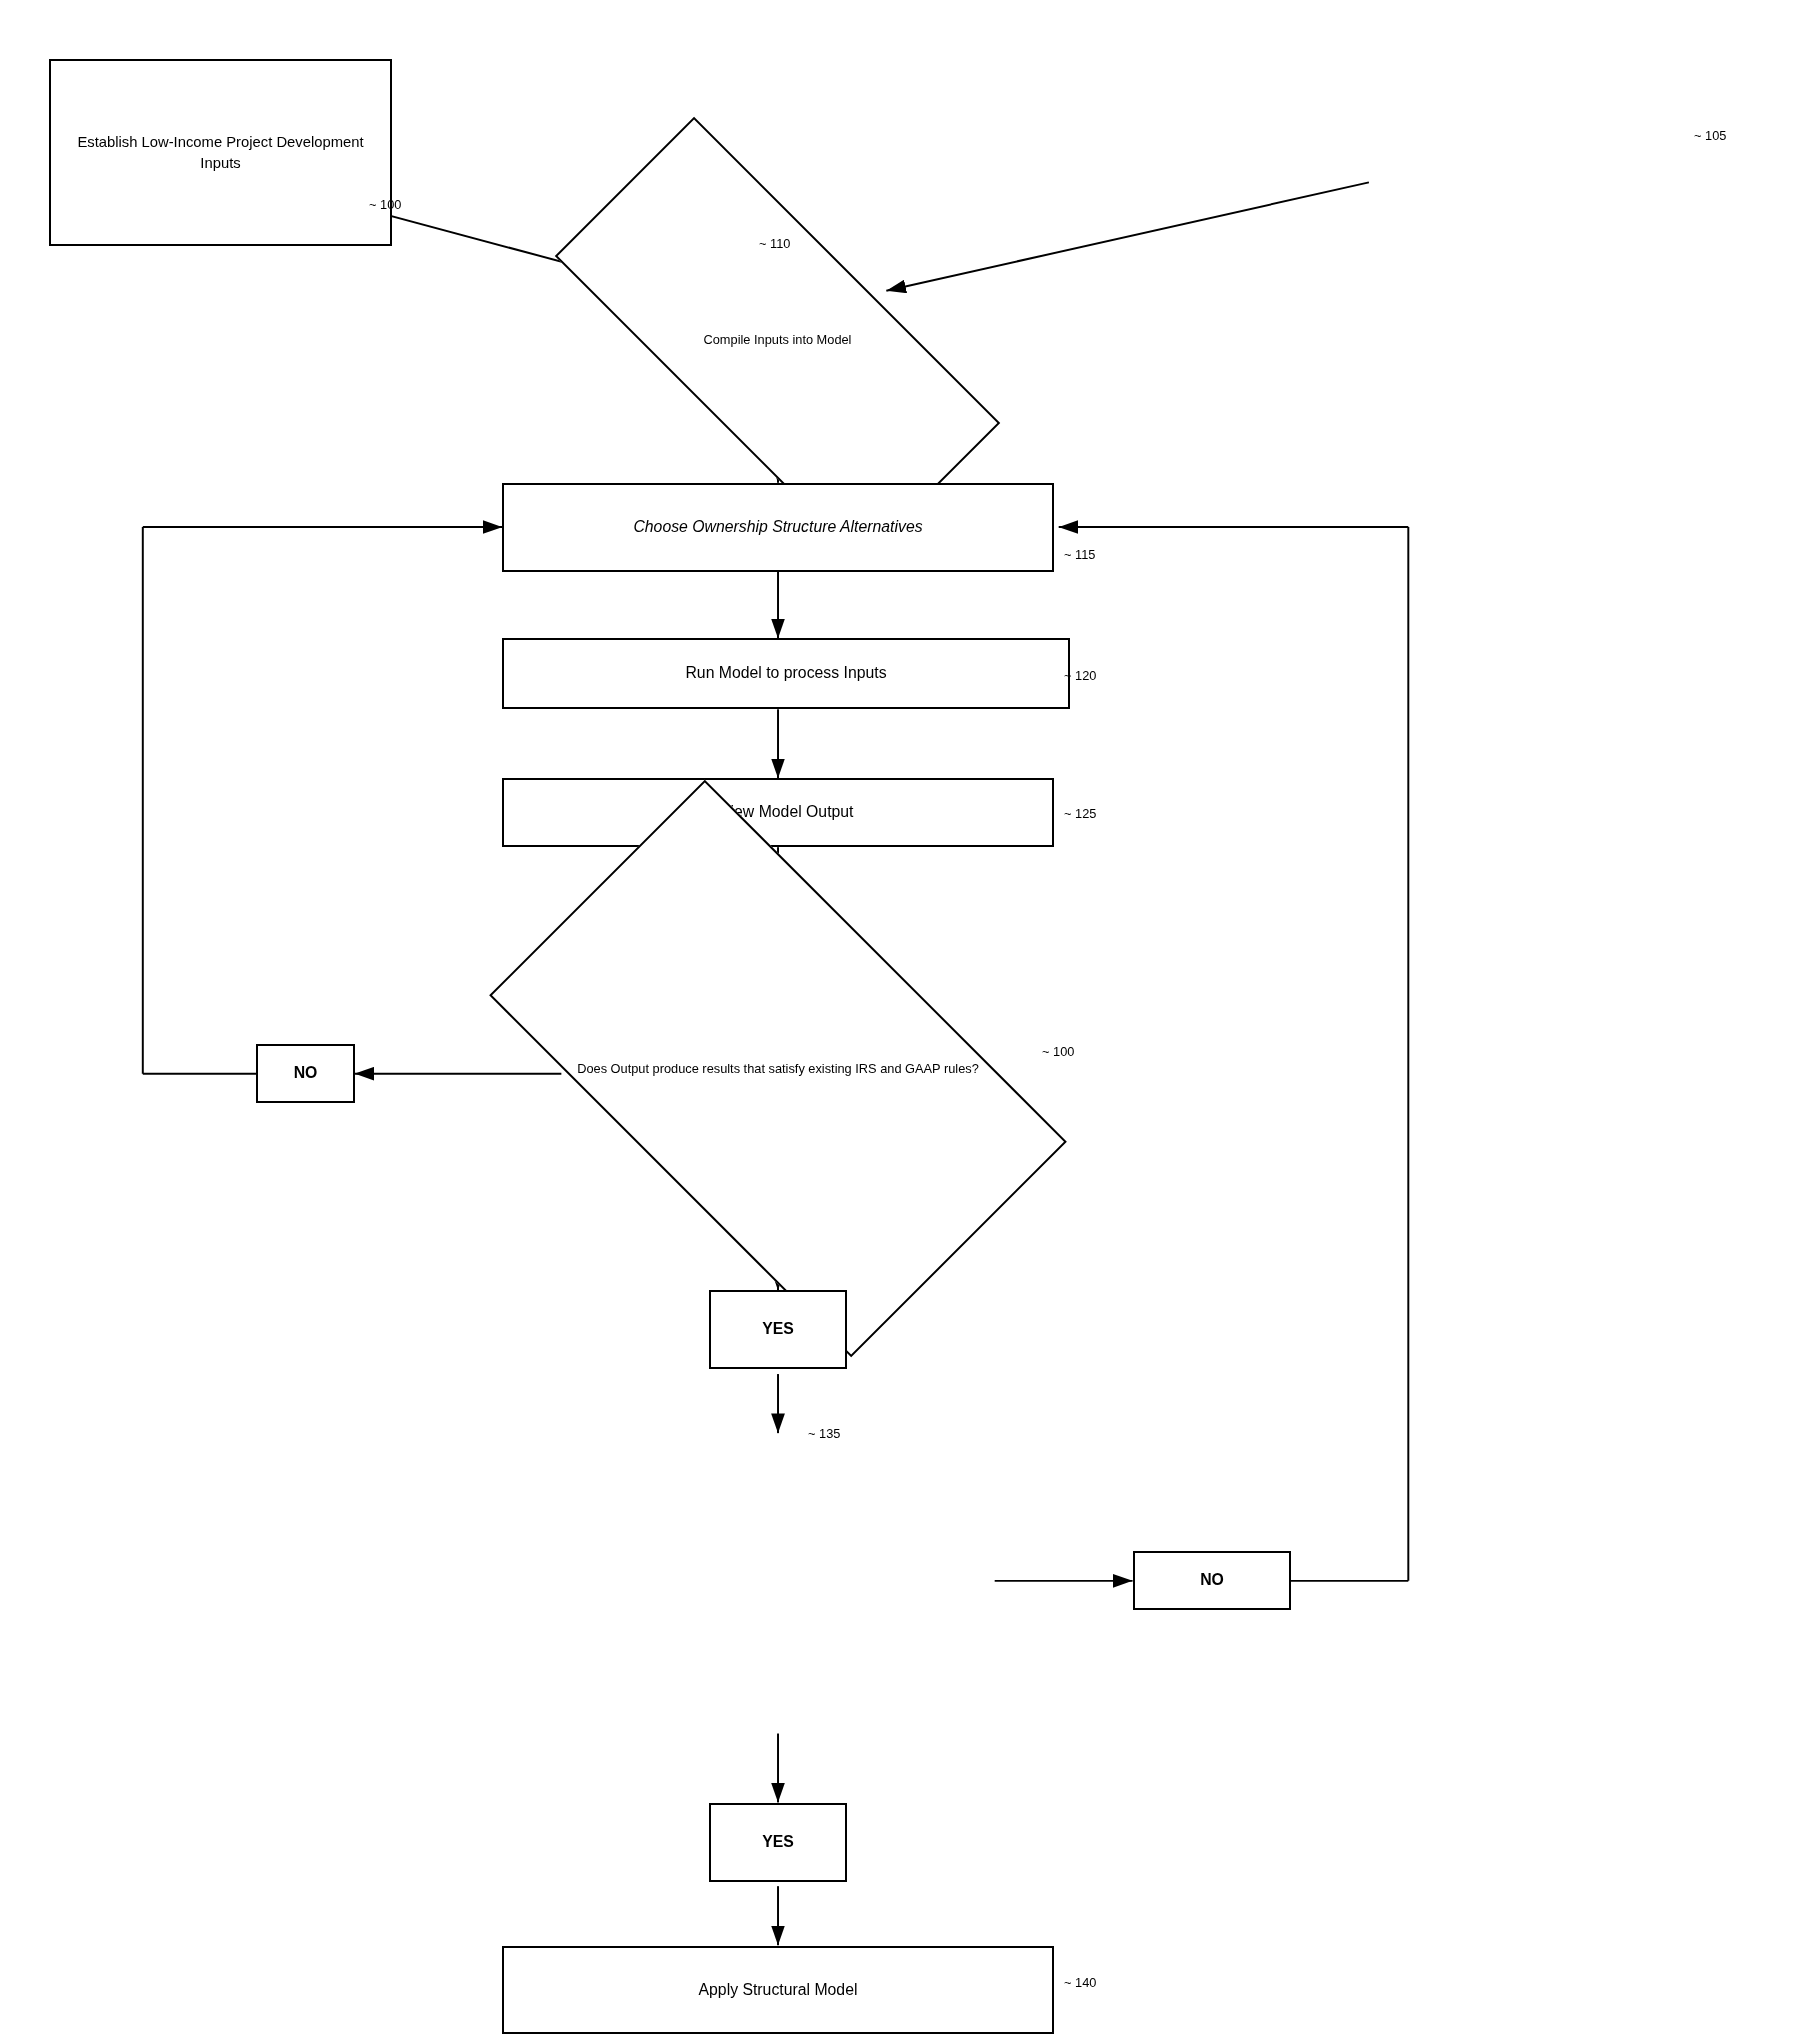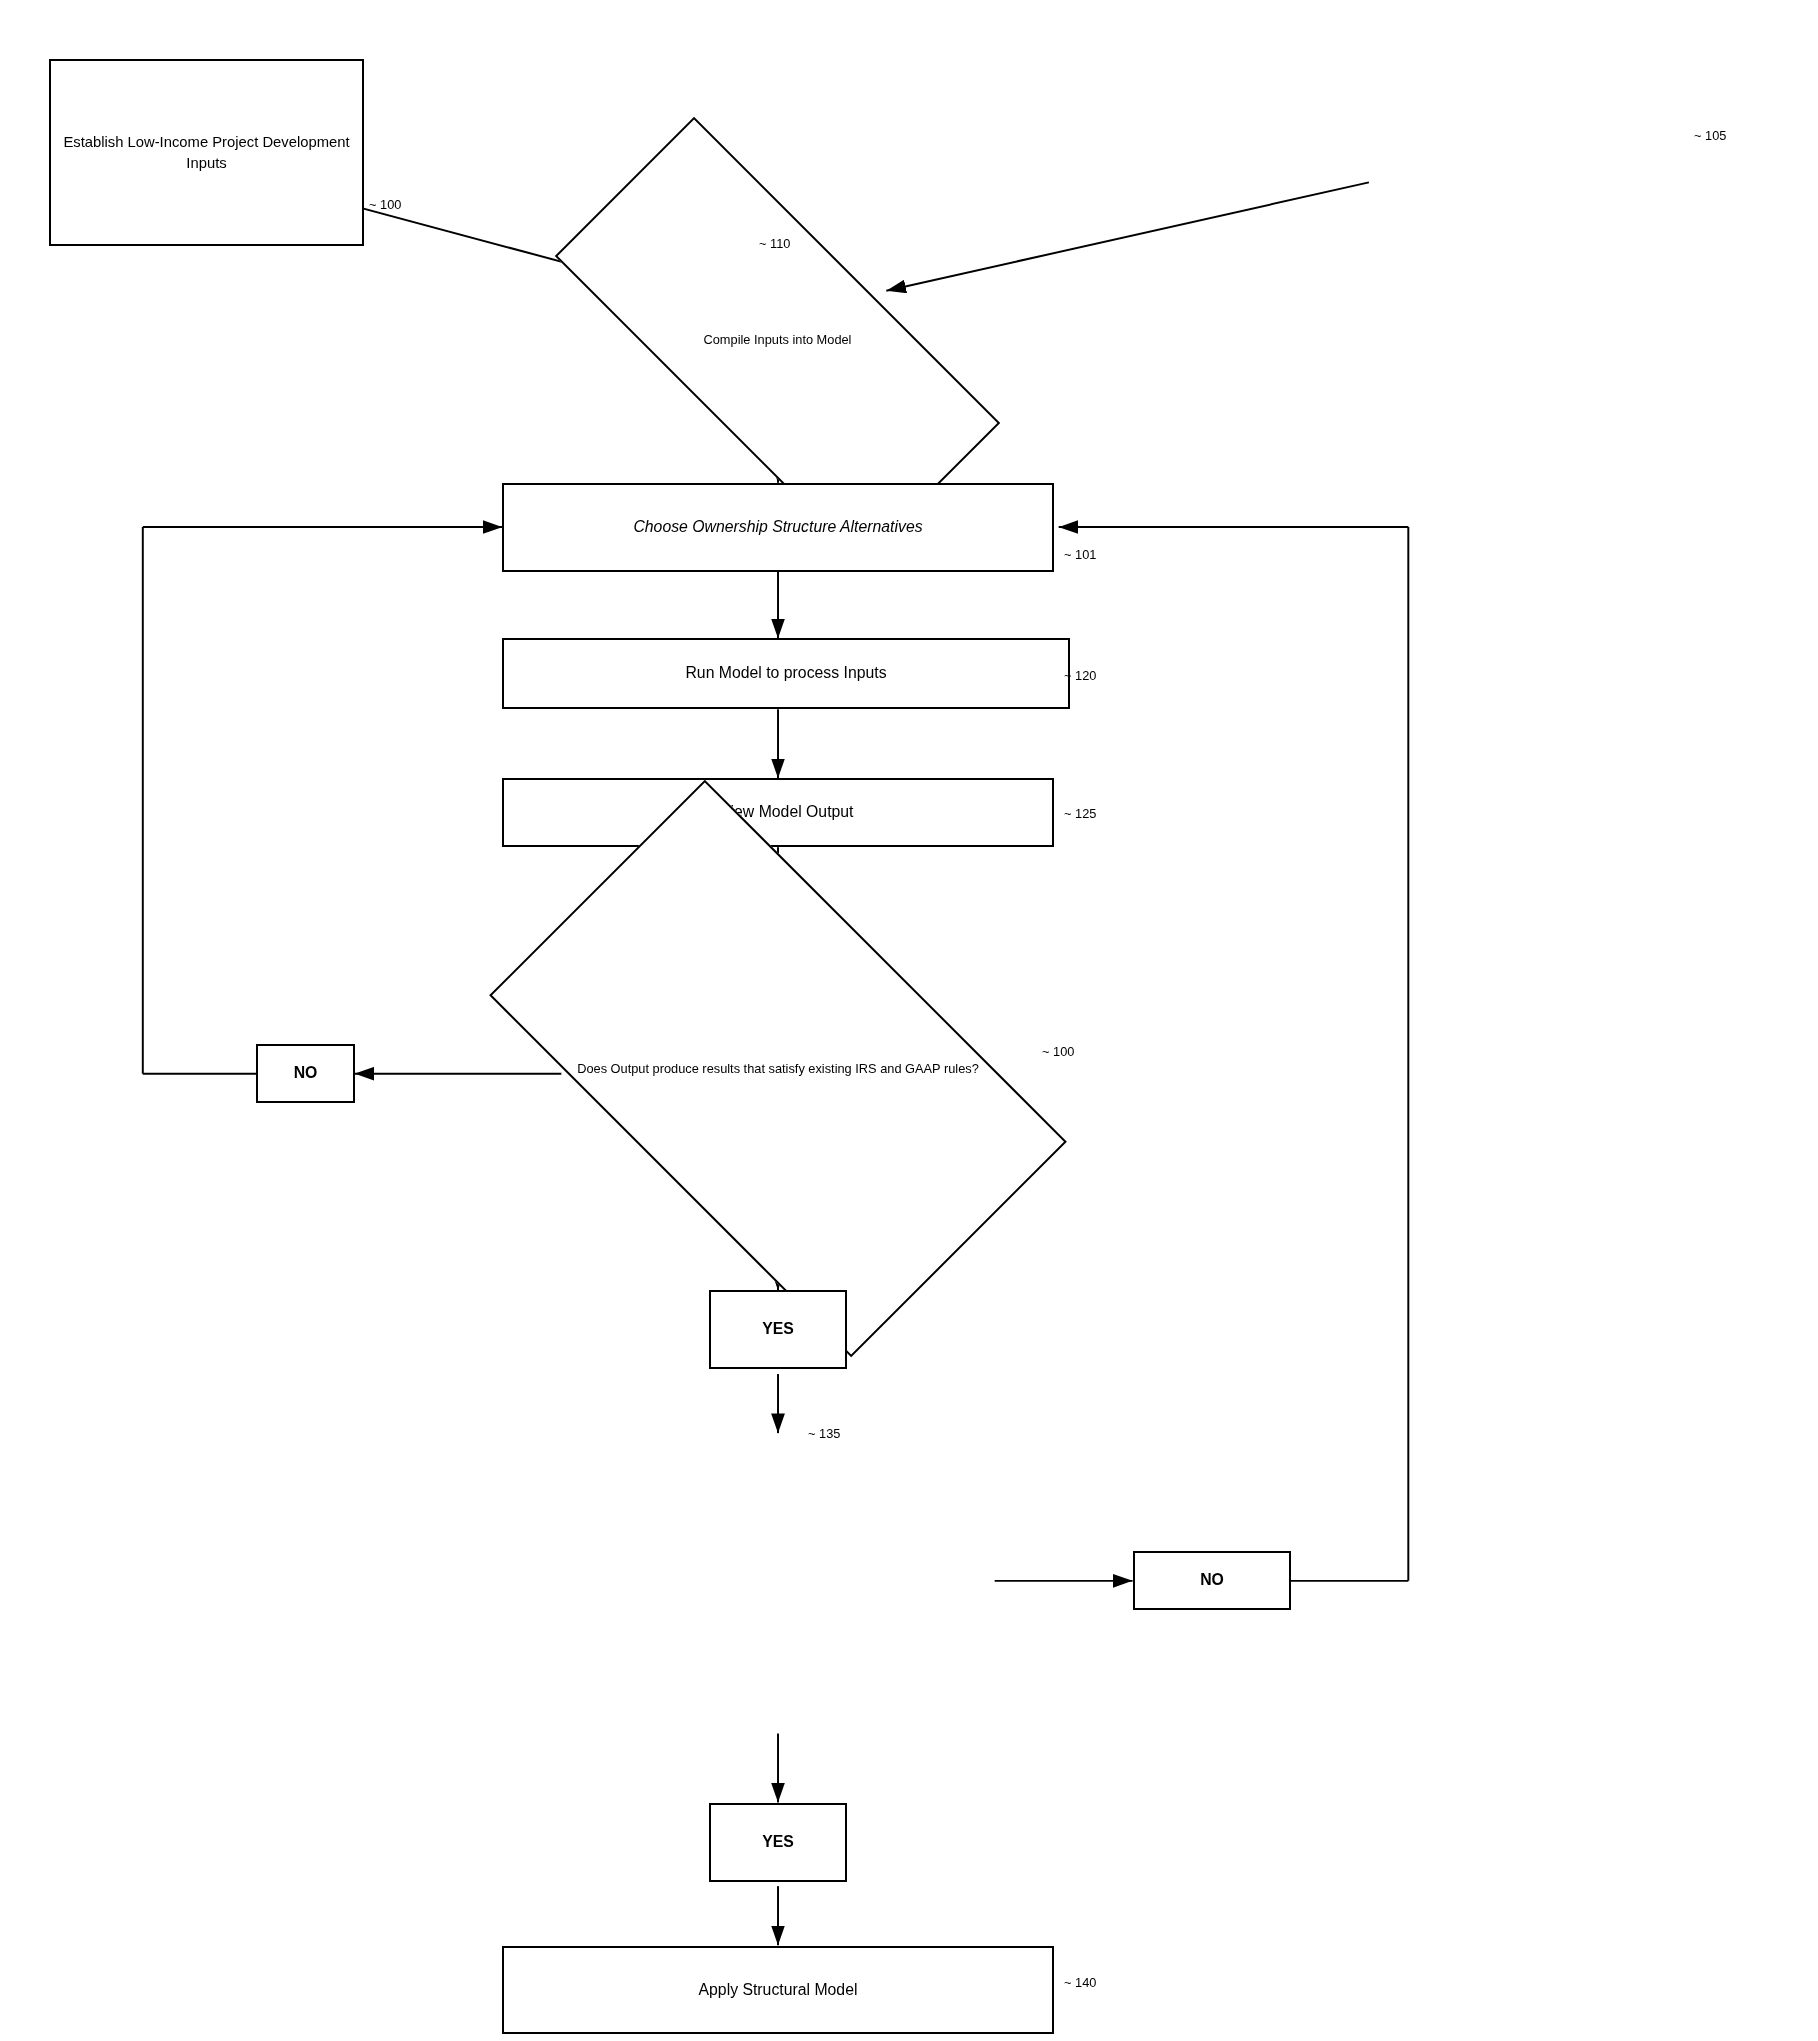--- a/index.html
+++ b/index.html
@@ -114,21 +114,21 @@
     <line x1="1310" y1="1605" x2="1430" y2="1605" stroke="#000" stroke-width="2"></line>
     <line x1="1430" y1="1605" x2="1430" y2="535" stroke="#000" stroke-width="2"></line>
     <line x1="1430" y1="535" x2="1075" y2="535" stroke="#000" stroke-width="2" marker-end="url(#arrowhead)"></line>
 
     <line x1="790" y1="1760" x2="790" y2="1830" stroke="#000" stroke-width="2" marker-end="url(#arrowhead)"></line>
 
     <line x1="790" y1="1915" x2="790" y2="1975" stroke="#000" stroke-width="2" marker-end="url(#arrowhead)"></line>
 
   </svg>
 
-  <div class="rect-box" style="left:49px; top:59px; width:315px; height:187px; font-size:14.8px;">
+  <div class="rect-box" style="left:49px; top:59px; width:343px; height:187px; font-size:14.8px;">
     <span>Establish
 Low-Income Project
 Development Inputs</span>
   </div>
 
   <div class="label" style="left:369px; top:197px;">
     <span>~ 100</span>
   </div>
 
 
@@ -148,21 +148,21 @@
 
   <div class="label" style="left:759px; top:236px;">
     <span>~ 110</span>
   </div>
 
   <div class="rect-box" style="left:502px; top:483px; width:552px; height:89px; font-size:15.8px;font-style:italic;">
     <span>Choose Ownership Structure Alternatives</span>
   </div>
 
   <div class="label" style="left:1064px; top:547px;">
-    <span>~ 101</span>
+    <span>~ 115</span>
   </div>
 
   <div class="rect-box" style="left:502px; top:638px; width:568px; height:71px; font-size:15.8px;">
     <span>Run Model to process Inputs</span>
   </div>
 
   <div class="label" style="left:1064px; top:668px;">
     <span>~ 120</span>
   </div>
 

